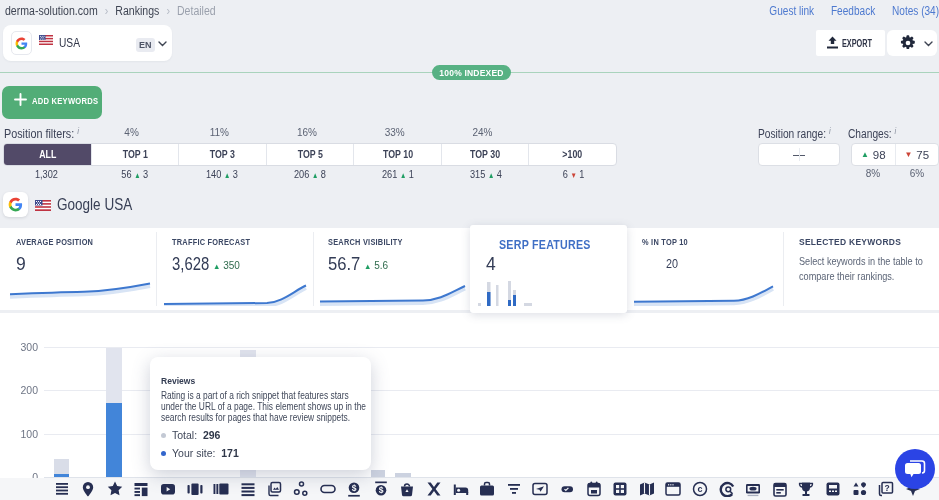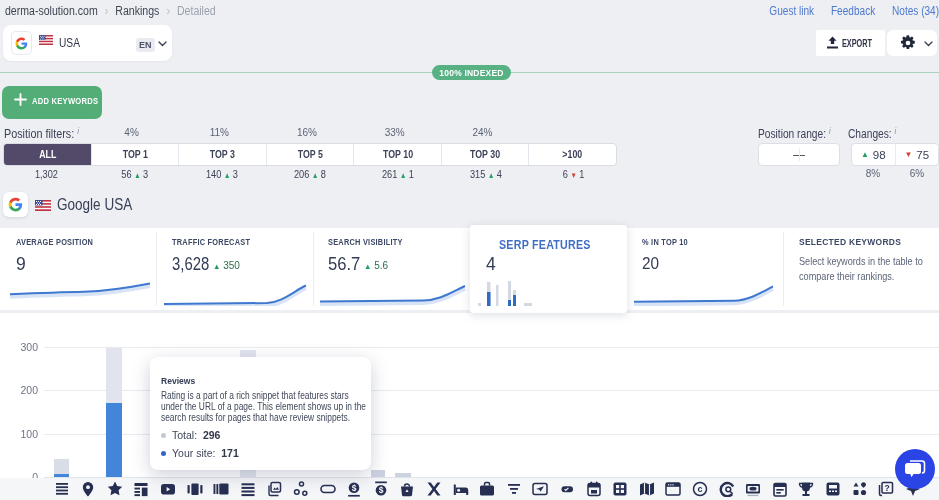--- a/index.html
+++ b/index.html
@@ -206,21 +206,21 @@
       <rect x="11" y="22" width="3.5" height="14" fill="#2f6ac4"></rect>
     <rect x="20" y="15" width="2.5" height="21" fill="#d4d8e2"></rect>
     <rect x="32" y="11" width="3" height="25" fill="#d4d8e2"></rect>
       <rect x="32" y="30" width="3" height="6" fill="#2f6ac4"></rect>
     <rect x="37" y="20" width="3" height="16" fill="#d4d8e2"></rect>
       <rect x="37" y="25" width="3" height="11" fill="#2f6ac4"></rect>
     <rect x="48" y="33" width="8" height="3" fill="#d4d8e2"></rect>
   </svg>
 
   <div class="abs" style="left:642px;top:237px;font-size:9px;font-weight:bold;color:#3b4764;letter-spacing:.3px;"><span class="sx" style="transform:scaleX(.82);">% IN TOP 10</span></div>
-  <div class="abs" style="left:642px;top:255px;font-size:17px;color:#333c56;line-height:18px;"><span class="sx" style="transform:scaleX(.9);">20</span></div>
+  <div class="abs" style="left:666px;top:255px;font-size:12px;color:#333c56;line-height:18px;"><span class="sx" style="transform:scaleX(.9);">20</span></div>
   <svg class="abs" style="left:632px;top:280px;" width="149" height="26" viewBox="0 0 149 26">
     <path d="M2 21.8 L102 20.8 C118 20.3 132 11 141 6.3" fill="none" stroke="#3e78cf" stroke-width="4" opacity="0.2" transform="translate(0,2.5)"></path>
     <path d="M2 21.8 L102 20.8 C118 20.3 132 11 141 6.3" fill="none" stroke="#3e78cf" stroke-width="2"></path>
   </svg>
 
   <div class="abs" style="left:799px;top:237px;font-size:9px;font-weight:bold;color:#3b4764;letter-spacing:.3px;"><span class="sx" style="transform:scaleX(.94);">SELECTED KEYWORDS</span></div>
   <div class="abs" style="left:799px;top:254px;font-size:11px;line-height:14.5px;color:#5c6577;white-space:nowrap;transform:scaleX(.83);transform-origin:0 0;">Select keywords in the table to<br>compare their rankings.</div>
 
   <div class="abs white" style="left:0;top:313px;width:939px;height:187px;"></div>
   <div class="abs" style="left:44px;top:347px;width:895px;height:1px;background:#e9ebf1;"></div>

